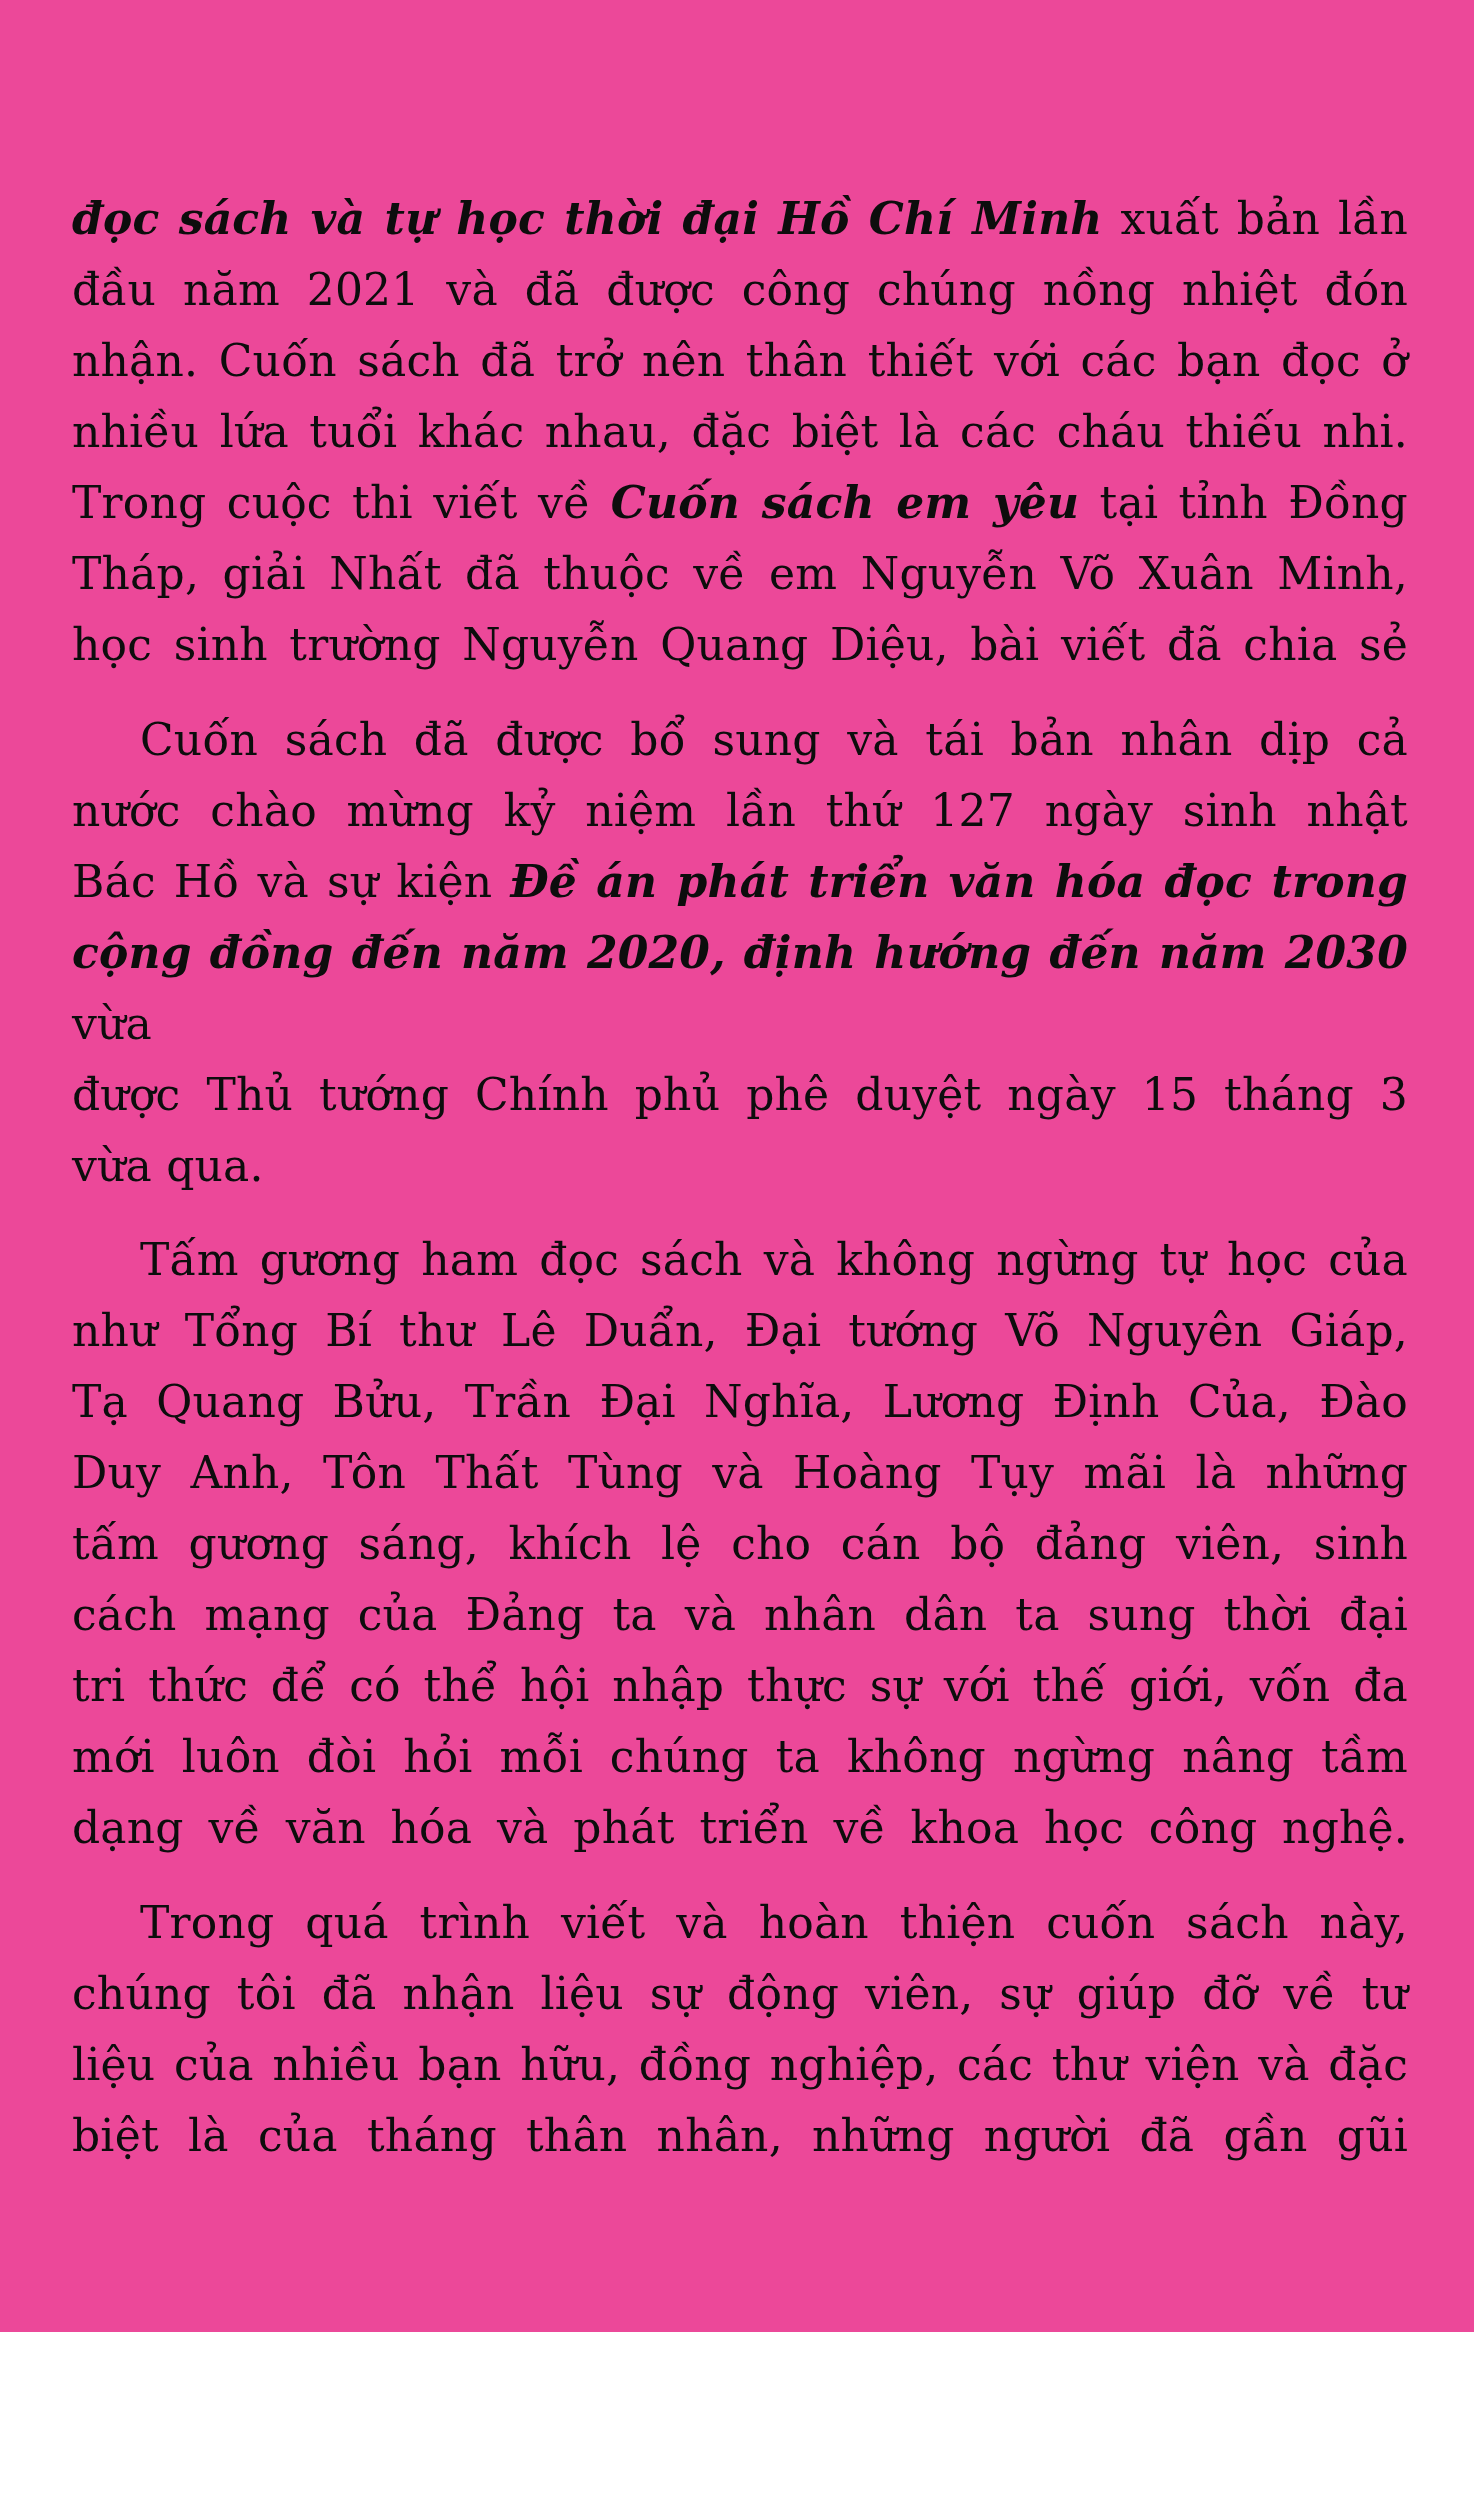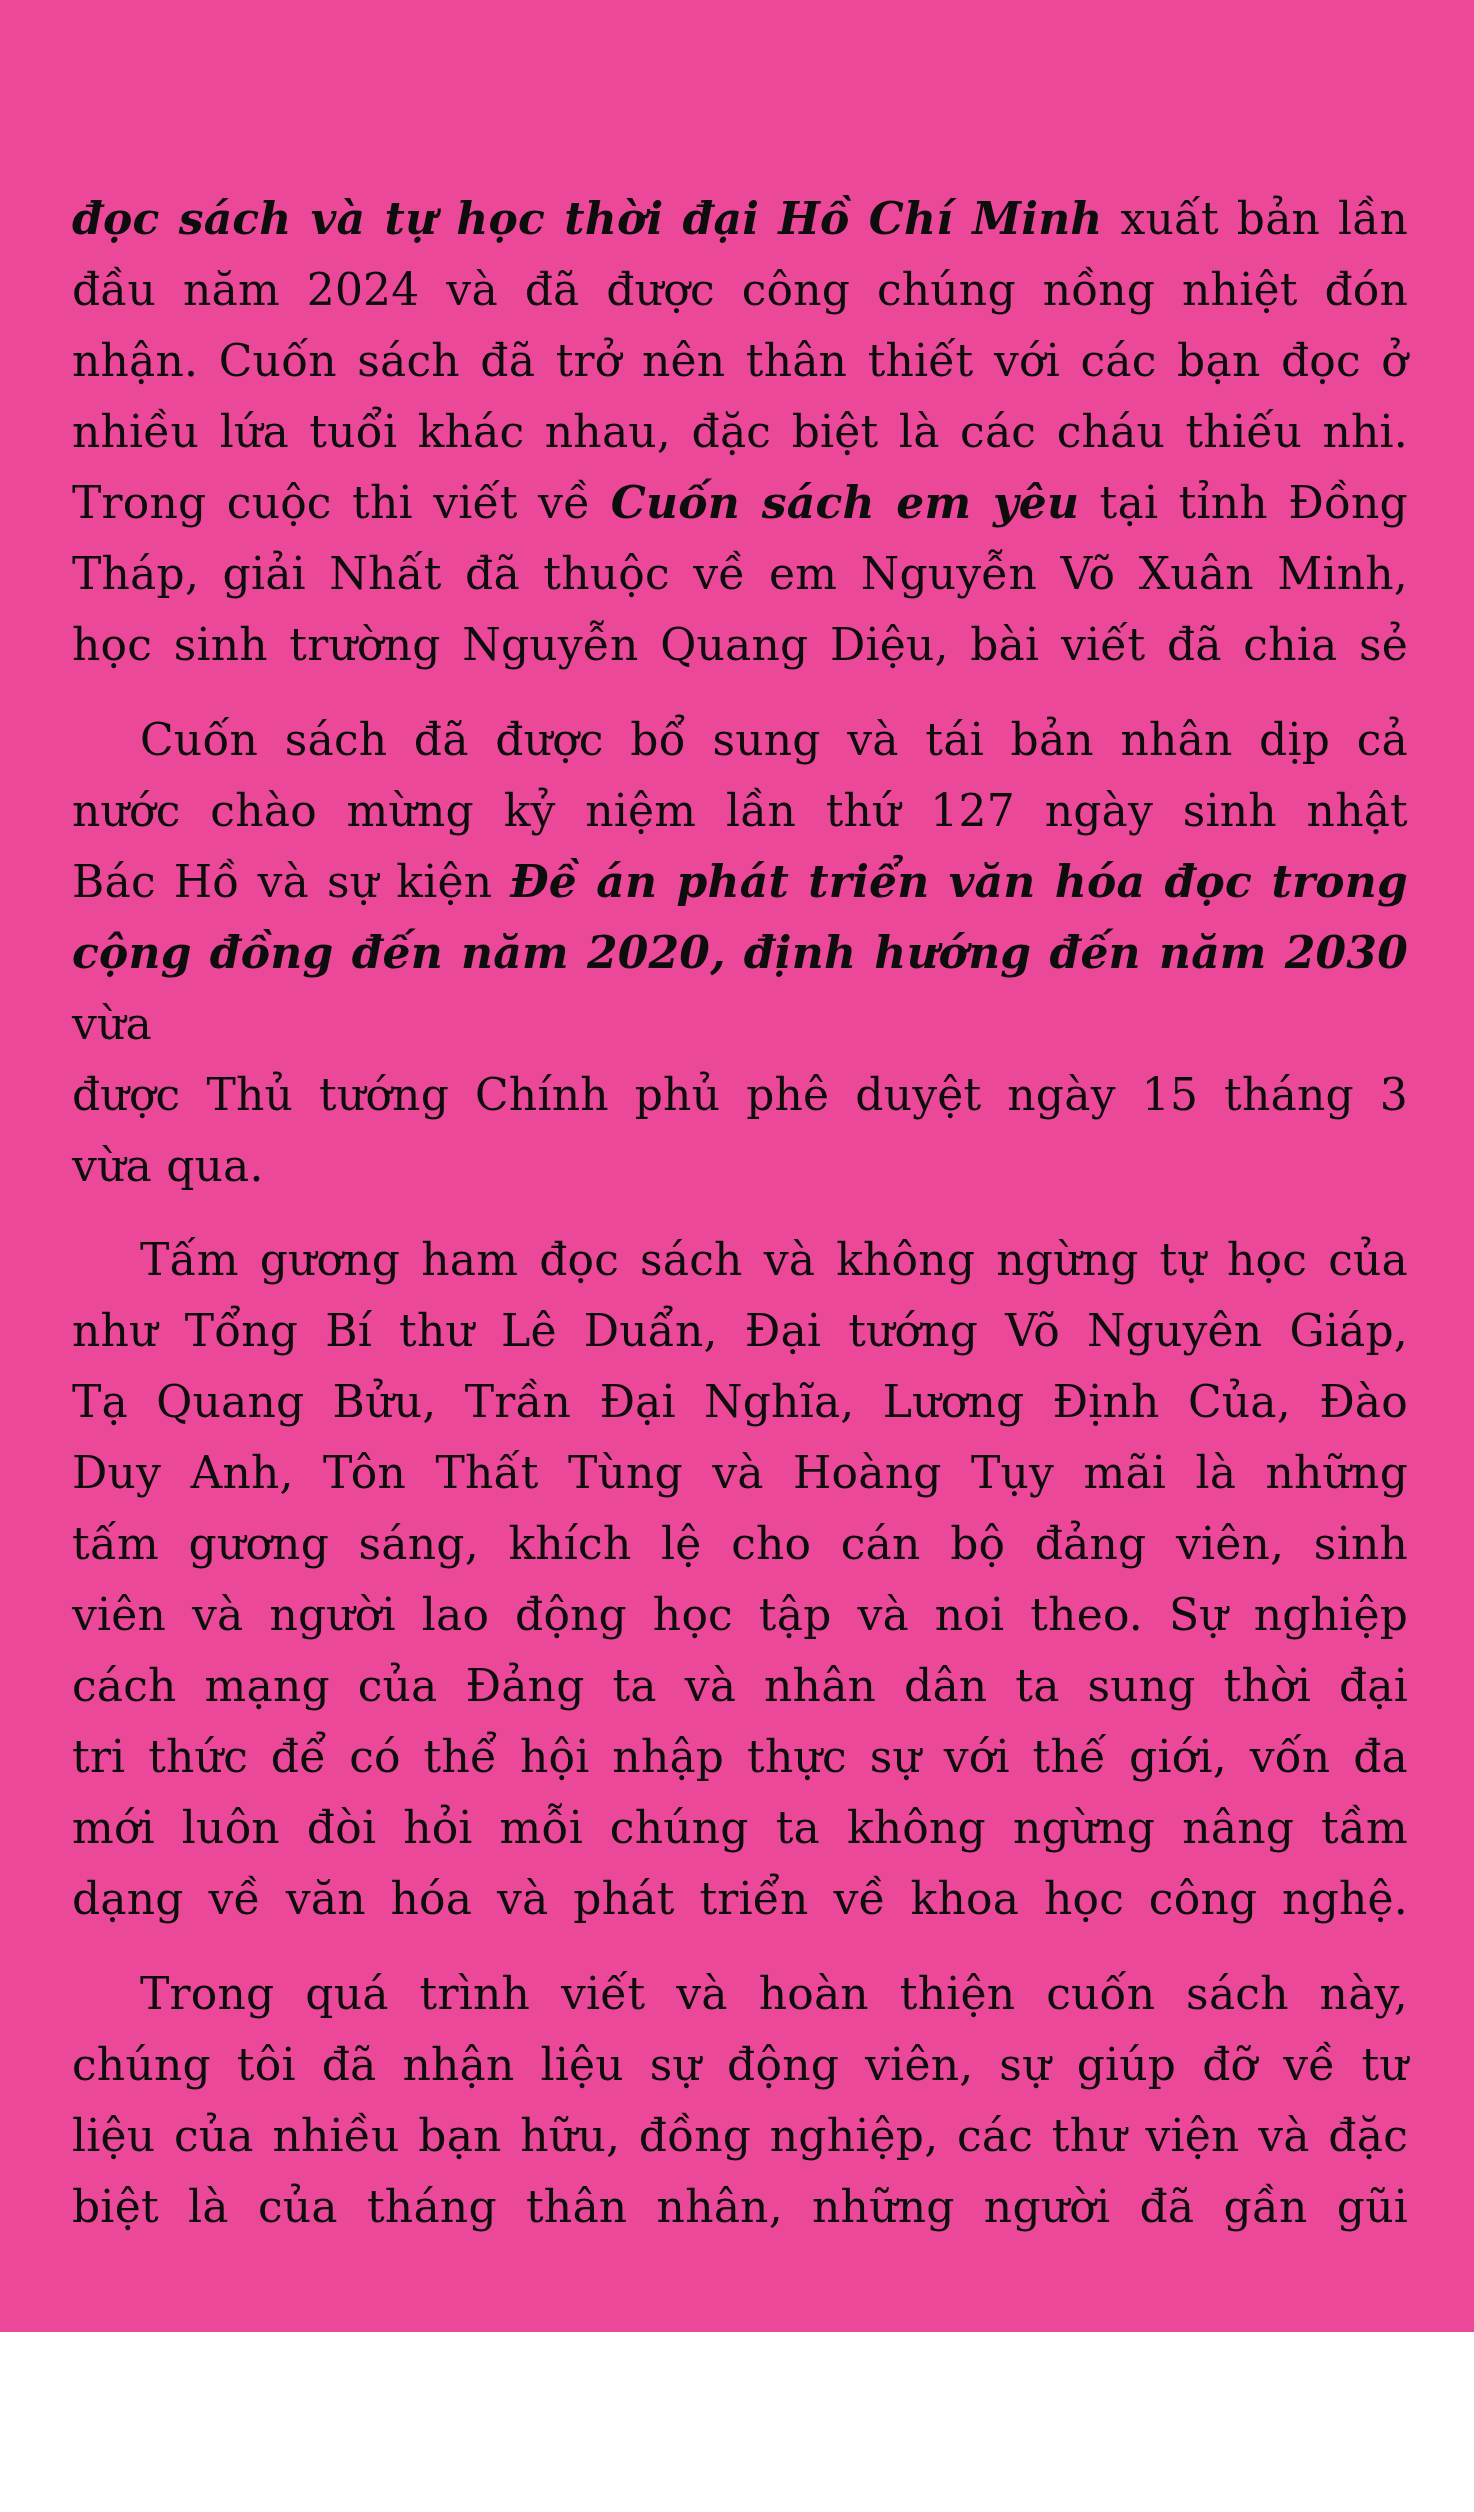--- a/index.html
+++ b/index.html
@@ -56,42 +56,41 @@
     font-style: normal;
   }
 </style>
 </head>
 <body style="background: rgb(255, 255, 255);">
 
 <div class="page">
   <div class="text-block" id="text-block" style="color: rgb(13, 13, 13);">
       <div class="para">
         <div class="line"><span class="bi">đọc sách và tự học thời đại Hồ Chí Minh</span><span class="rg"> xuất bản lần</span></div>
-        <div class="line"><span class="rg">đầu năm 2024 và đã được công chúng nồng nhiệt đón</span></div>
+        <div class="line"><span class="rg">đầu năm 2021 và đã được công chúng nồng nhiệt đón</span></div>
         <div class="line"><span class="rg">nhận. Cuốn sách đã trở nên thân thiết với các bạn đọc ở</span></div>
         <div class="line"><span class="rg">nhiều lứa tuổi khác nhau, đặc biệt là các cháu thiếu nhi.</span></div>
         <div class="line"><span class="rg">Trong cuộc thi viết về </span><span class="bi">Cuốn sách em yêu</span><span class="rg"> tại tỉnh Đồng</span></div>
         <div class="line"><span class="rg">Tháp, giải Nhất đã thuộc về em Nguyễn Võ Xuân Minh,</span></div>
         <div class="line"><span class="rg">học sinh trường Nguyễn Quang Diệu, bài viết đã chia sẻ</span></div>
       </div>
       <div class="para indent">
         <div class="line"><span class="rg">Cuốn sách đã được bổ sung và tái bản nhân dịp cả</span></div>
         <div class="line"><span class="rg">nước chào mừng kỷ niệm lần thứ 127 ngày sinh nhật</span></div>
         <div class="line"><span class="rg">Bác Hồ và sự kiện </span><span class="bi">Đề án phát triển văn hóa đọc trong</span></div>
         <div class="line"><span class="bi">cộng đồng đến năm 2020, định hướng đến năm 2030</span><span class="rg"> vừa</span></div>
         <div class="line"><span class="rg">được Thủ tướng Chính phủ phê duyệt ngày 15 tháng 3</span></div>
         <div class="line last"><span class="rg">vừa qua.</span></div>
       </div>
       <div class="para indent">
         <div class="line"><span class="rg">Tấm gương ham đọc sách và không ngừng tự học của</span></div>
         <div class="line"><span class="rg">như Tổng Bí thư Lê Duẩn, Đại tướng Võ Nguyên Giáp,</span></div>
         <div class="line"><span class="rg">Tạ Quang Bửu, Trần Đại Nghĩa, Lương Định Của, Đào</span></div>
         <div class="line"><span class="rg">Duy Anh, Tôn Thất Tùng và Hoàng Tụy mãi là những</span></div>
         <div class="line"><span class="rg">tấm gương sáng, khích lệ cho cán bộ đảng viên, sinh</span></div>
-        <div class="line"><span class="rg">viên và người lao động học tập và noi theo. Sự nghiệp</span></div>
         <div class="line"><span class="rg">cách mạng của Đảng ta và nhân dân ta sung thời đại</span></div>
         <div class="line"><span class="rg">tri thức để có thể hội nhập thực sự với thế giới, vốn đa</span></div>
         <div class="line"><span class="rg">mới luôn đòi hỏi mỗi chúng ta không ngừng nâng tầm</span></div>
         <div class="line"><span class="rg">dạng về văn hóa và phát triển về khoa học công nghệ.</span></div>
       </div>
       <div class="para indent">
         <div class="line"><span class="rg">Trong quá trình viết và hoàn thiện cuốn sách này,</span></div>
         <div class="line"><span class="rg">chúng tôi đã nhận liệu sự động viên, sự giúp đỡ về tư</span></div>
         <div class="line"><span class="rg">liệu của nhiều bạn hữu, đồng nghiệp, các thư viện và đặc</span></div>
         <div class="line"><span class="rg">biệt là của tháng thân nhân, những người đã gần gũi</span></div>

